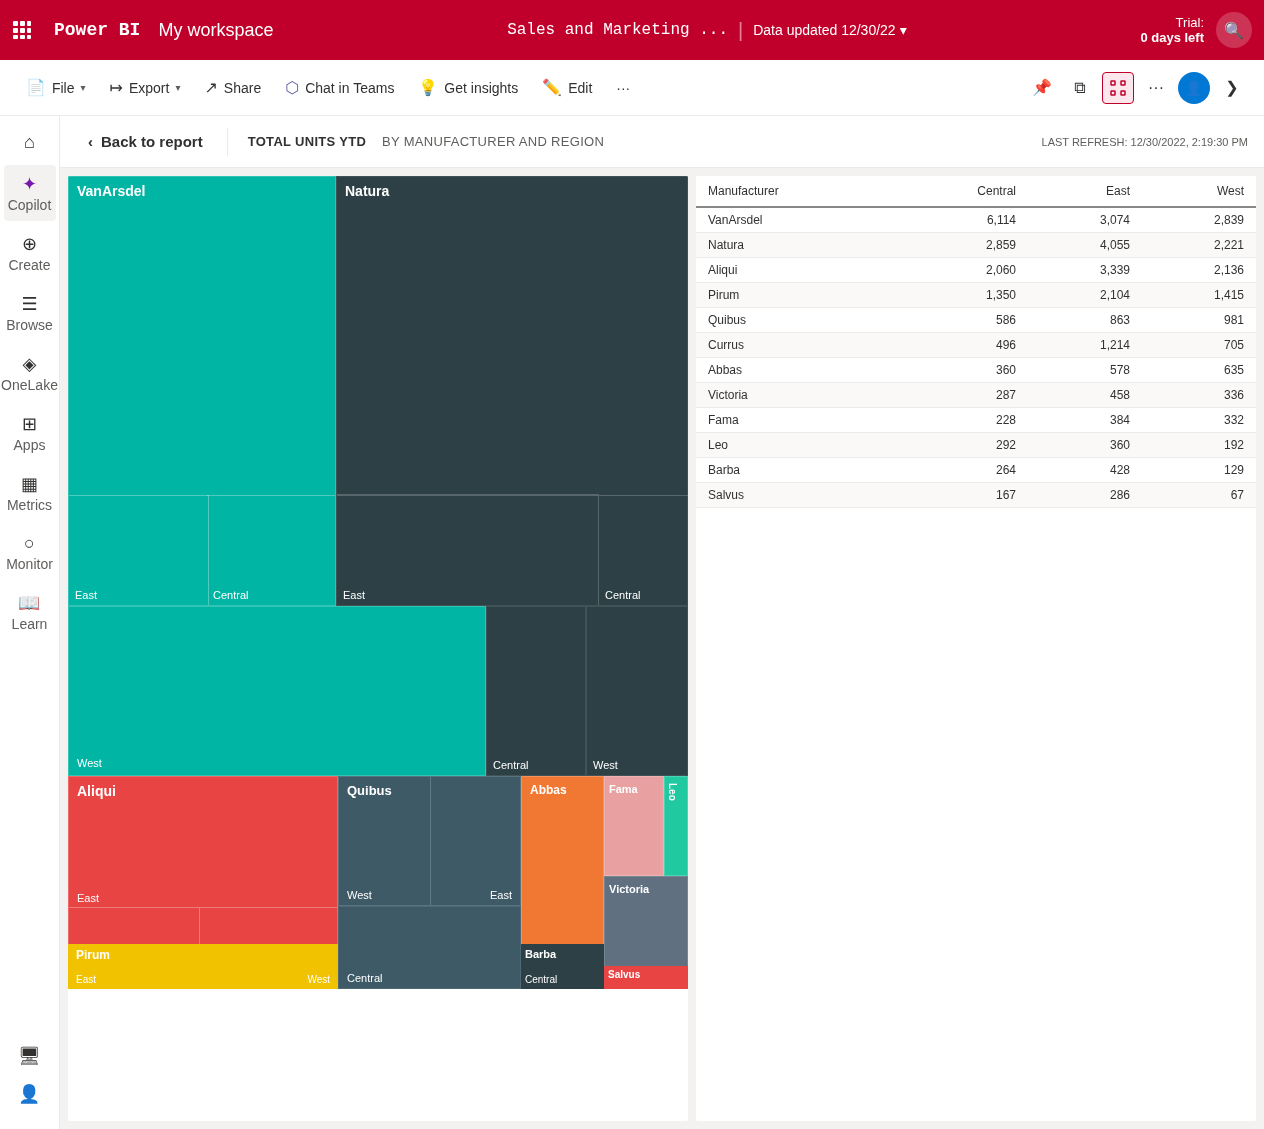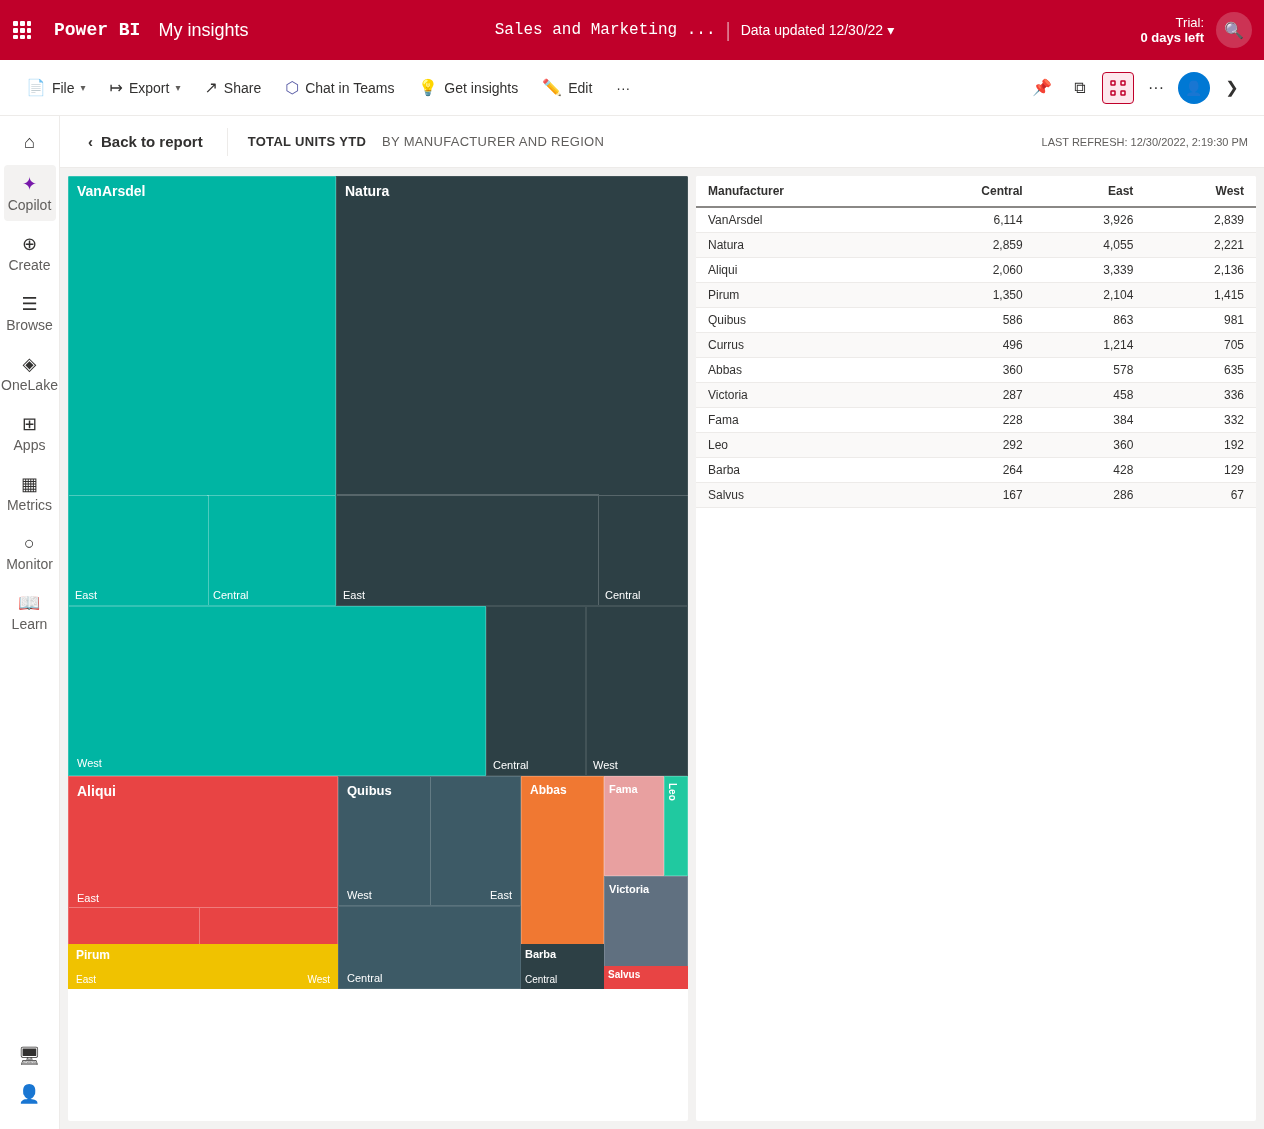--- a/index.html
+++ b/index.html
@@ -145,21 +145,21 @@
     }
 
     .data-table {
       width: 100%;
       border-collapse: collapse;
       font-size: 12px;
     }
     .data-table th {
       text-align: right;
       padding: 8px 12px;
-      font-weight: 700;
+      font-weight: 400;
       color: #323130;
       border-bottom: 2px solid #8a8886;
       background: white;
       position: sticky;
       top: 0;
     }
     .data-table th:first-child { text-align: left; }
     .data-table td {
       padding: 5px 12px;
       text-align: right;
@@ -184,21 +184,21 @@
         <rect x="15" y="1" width="4" height="5" rx="1"></rect>
       <rect x="1" y="8" width="5" height="5" rx="1"></rect>
         <rect x="8" y="8" width="5" height="5" rx="1"></rect>
         <rect x="15" y="8" width="4" height="5" rx="1"></rect>
       <rect x="1" y="15" width="5" height="4" rx="1"></rect>
         <rect x="8" y="15" width="5" height="4" rx="1"></rect>
         <rect x="15" y="15" width="4" height="4" rx="1"></rect>
     </svg>
   </div>
   <span class="top-bar-logo">Power BI</span>
-  <span class="top-bar-workspace">My insights</span>
+  <span class="top-bar-workspace">My workspace</span>
   <div style="flex:1;display:flex;align-items:center;justify-content:center;gap:10px;">
     <span class="top-bar-logo" style="font-size:16px;font-weight:400;">Sales and Marketing ...</span>
     <span class="top-bar-divider">|</span>
     <span class="top-bar-data">
       <span>Data updated 12/30/22</span>
       <span style="font-size:14px;">▾</span>
     </span>
   </div>
   <div style="text-align:right;">
     <div style="font-size:13px;">Trial:</div>
@@ -503,21 +503,21 @@
                 <th>Manufacturer</th>
                 <th>Central</th>
                 <th>East</th>
                 <th>West</th>
               </tr>
             </thead>
             <tbody id="table-body">
             <tr>
                   <td>VanArsdel</td>
                   <td>6,114</td>
-                  <td>3,926</td>
+                  <td>3,074</td>
                   <td>2,839</td>
                 </tr>
                 <tr>
                   <td>Natura</td>
                   <td>2,859</td>
                   <td>4,055</td>
                   <td>2,221</td>
                 </tr>
                 <tr>
                   <td>Aliqui</td>

